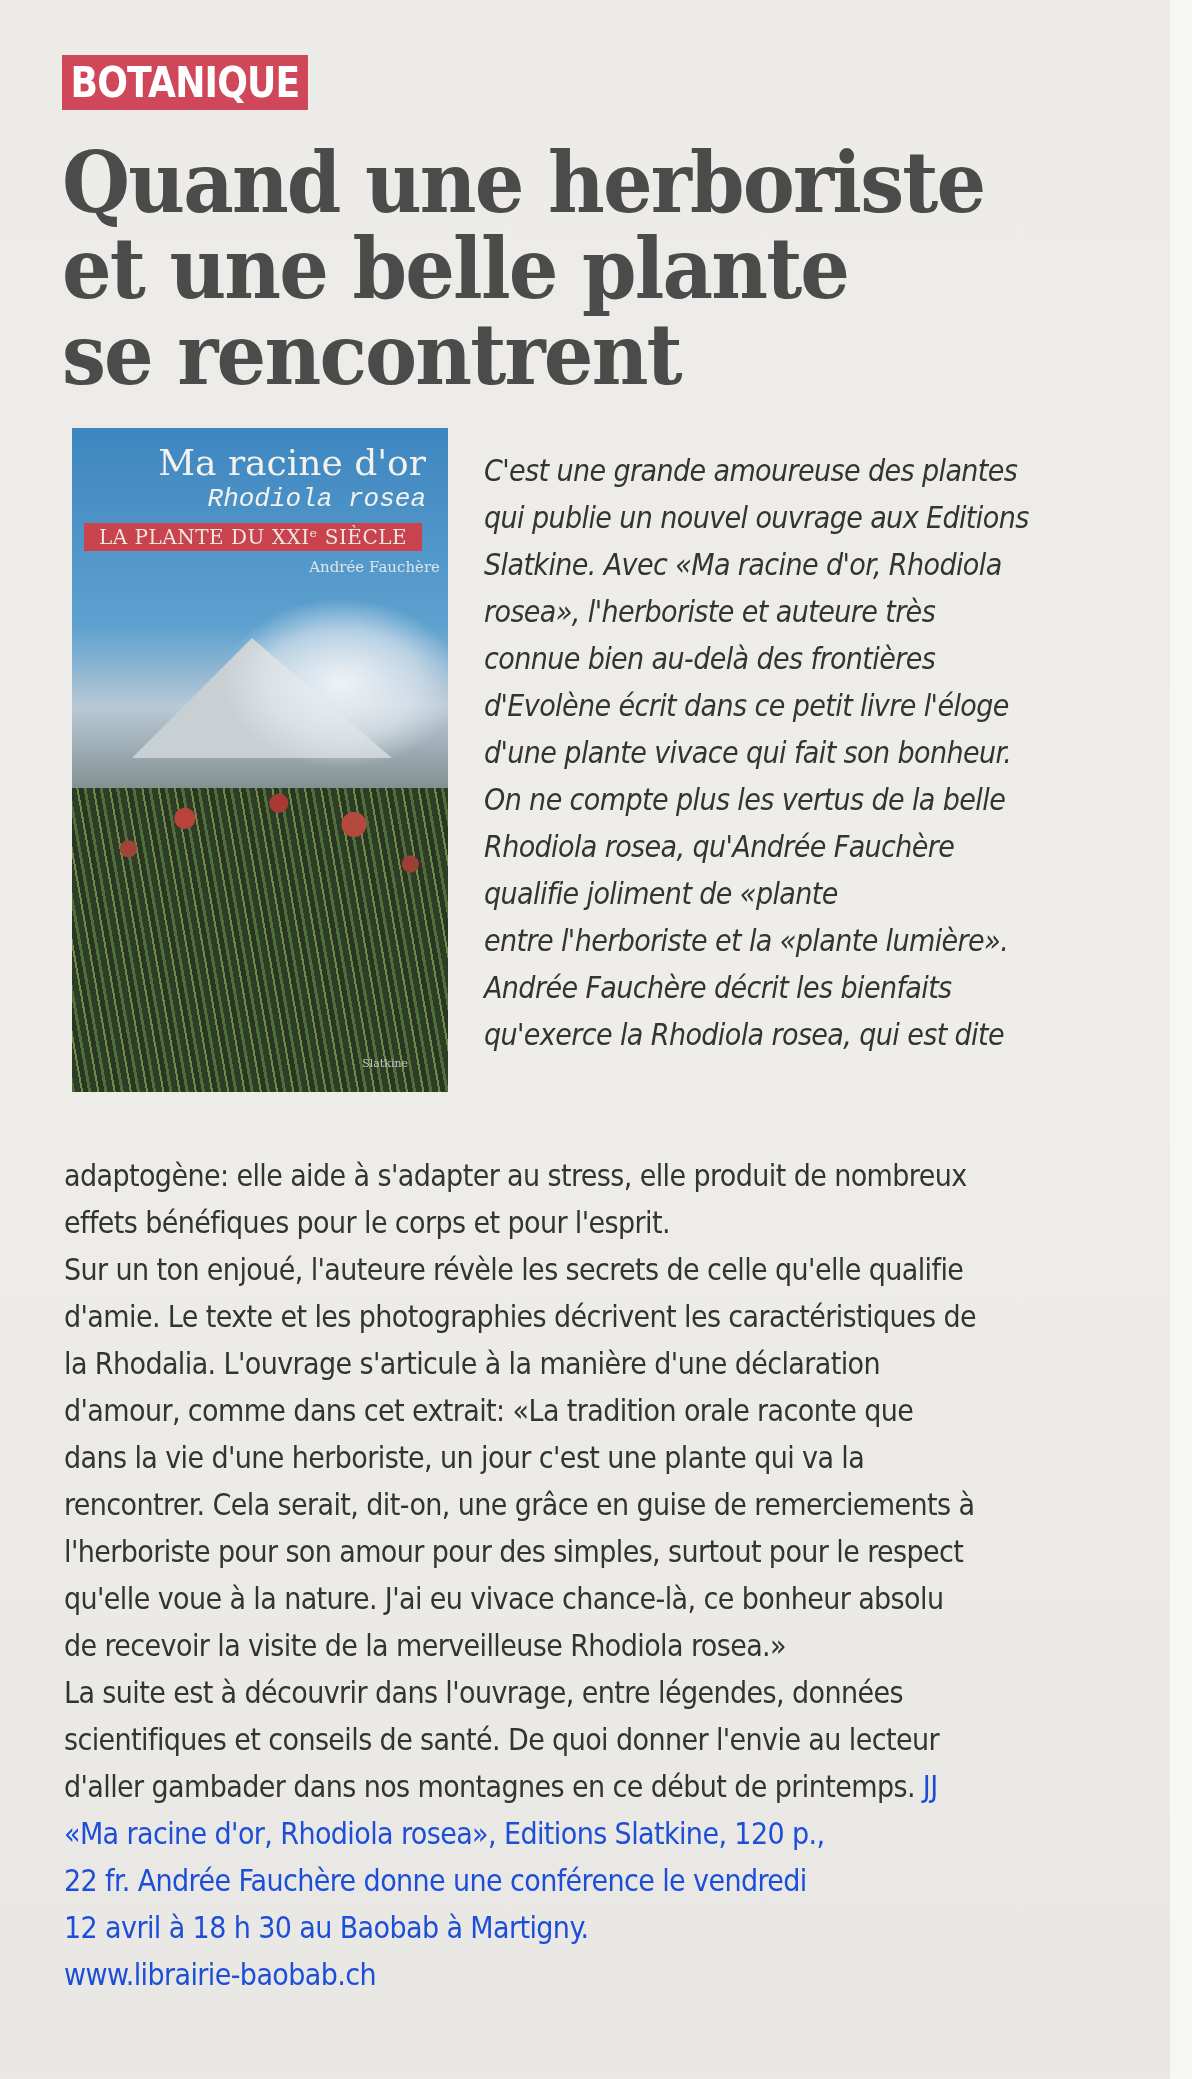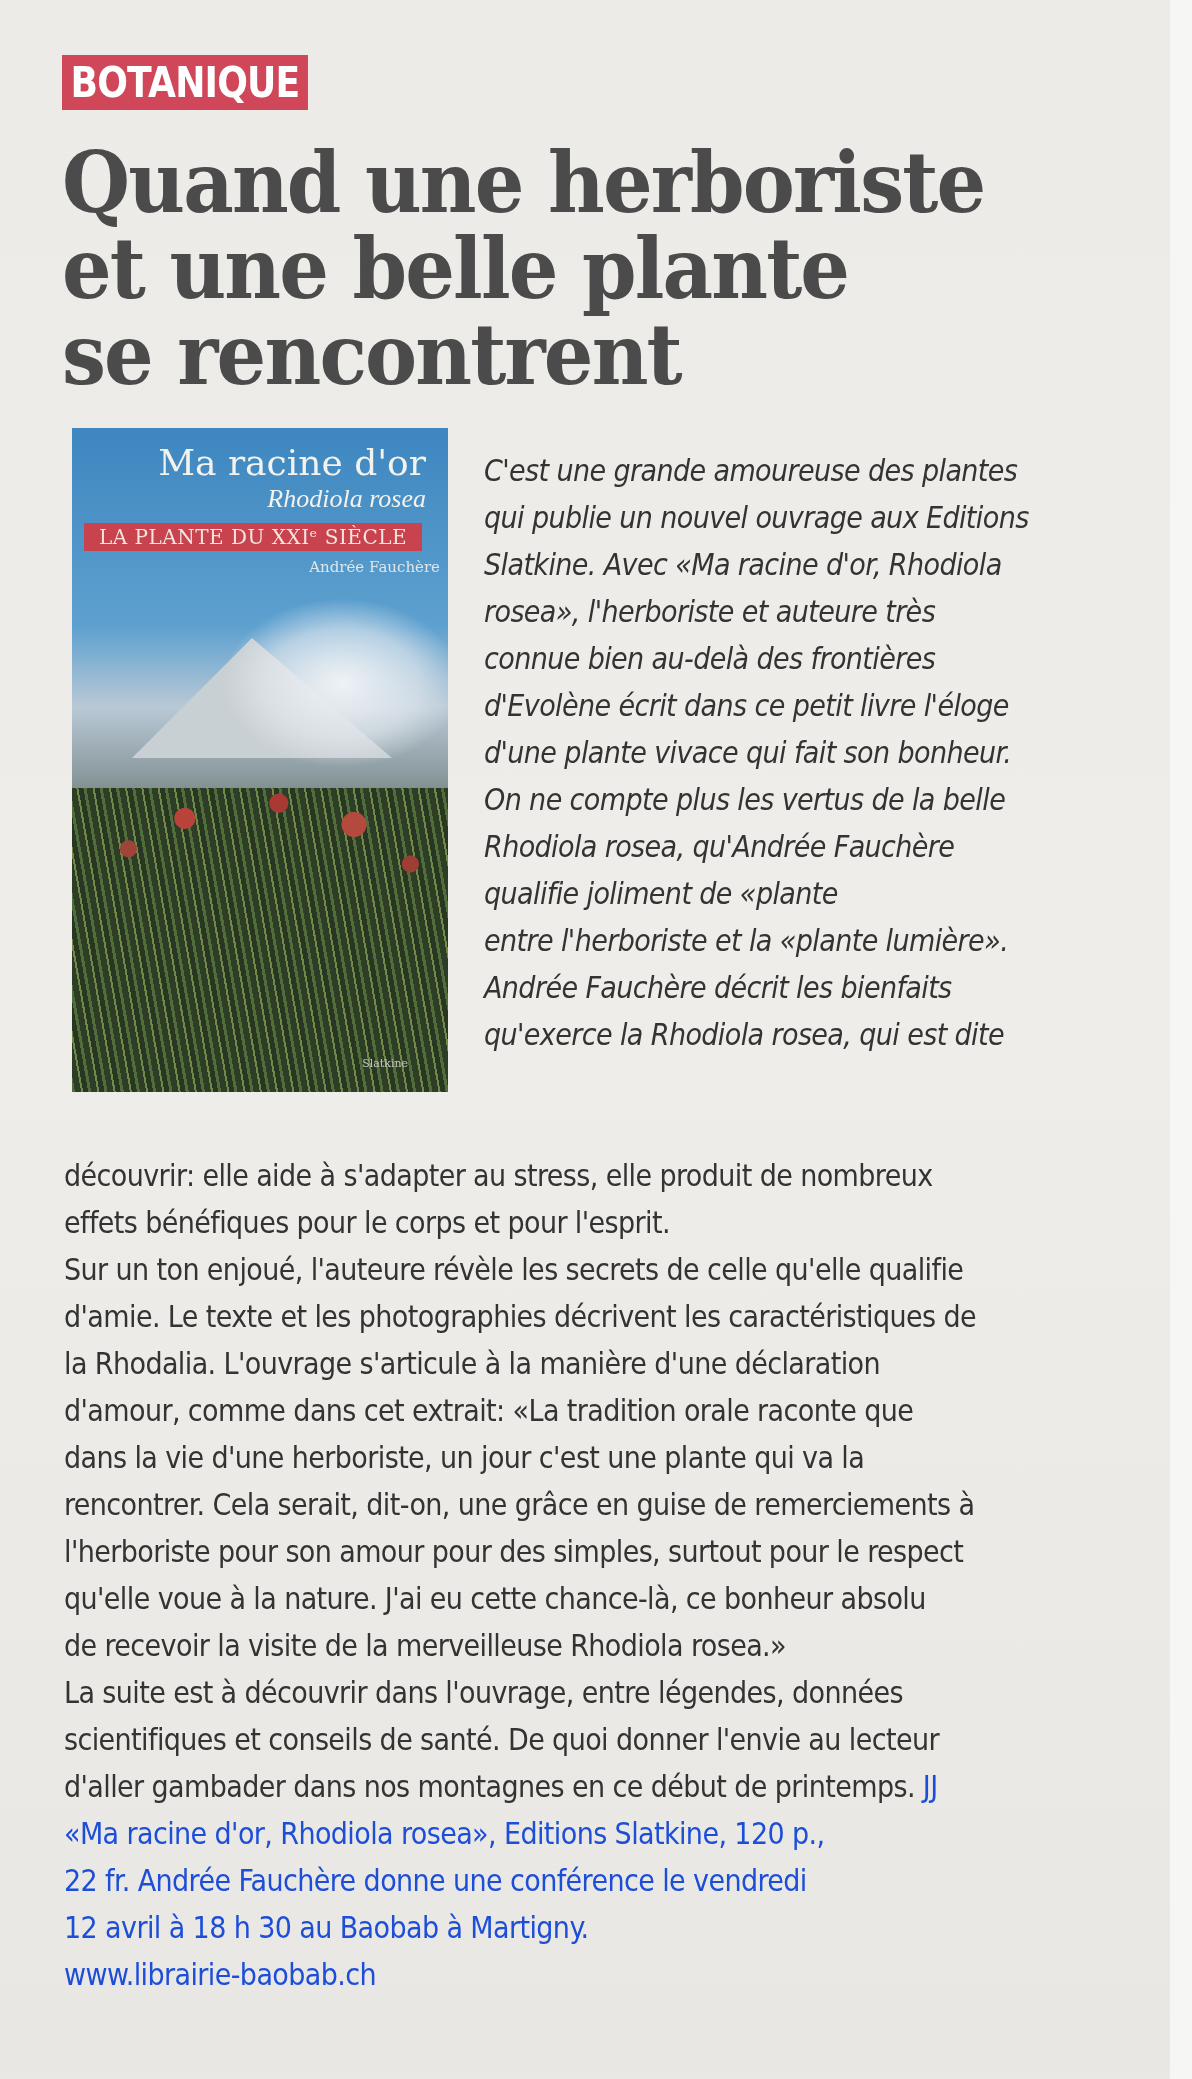--- a/index.html
+++ b/index.html
@@ -23,21 +23,21 @@
          border-left:120px solid transparent;border-right:140px solid transparent;border-bottom:120px solid #c9d0d4;}
   .cover .flowers{position:absolute;left:0;top:360px;width:376px;height:304px;
          background:
           radial-gradient(circle at 30% 10%,#b9423a 0 10px,transparent 11px),
           radial-gradient(circle at 55% 5%,#a83a33 0 9px,transparent 10px),
           radial-gradient(circle at 75% 12%,#b34a3d 0 12px,transparent 13px),
           radial-gradient(circle at 15% 20%,#a0443a 0 8px,transparent 9px),
           radial-gradient(circle at 90% 25%,#9d3f35 0 8px,transparent 9px),
           repeating-linear-gradient(80deg,#4f6e3c 0 3px,#2e3d26 3px 9px,#6d8a48 9px 11px,#293622 11px 16px);}
   .cover .t1{position:absolute;right:22px;top:14px;font-family:"DejaVu Serif",serif;color:#f4f2ec;font-size:36px;}
-  .cover .t2{position:absolute;right:22px;top:56px;font-family:Liberation Serif, serif;font-style:italic;color:#f4f2ec;font-size:26px;}
+  .cover .t2{position:absolute;right:22px;top:56px;font-family:Liberation Mono, monospace;font-style:italic;color:#f4f2ec;font-size:26px;}
   .cover .band{position:absolute;left:12px;top:95px;width:338px;height:28px;background:#c8434e;
          color:#f2e6e0;font-family:"DejaVu Serif",serif;font-size:20px;line-height:28px;text-align:center;letter-spacing:.5px;}
   .cover .t3{position:absolute;right:8px;top:130px;font-family:"DejaVu Serif",serif;color:#dfe6ea;font-size:15px;}
   .cover .pub{position:absolute;right:40px;bottom:22px;font-family:"DejaVu Serif",serif;color:#c6c6c0;font-size:11px;}
   .body{position:absolute;font-size:30px;line-height:47px;color:#333;letter-spacing:-.6px;}
   .body div{white-space:nowrap;}
   .colR{left:484px;top:447px;font-style:italic;}
   .colF{left:64px;top:1152px;}
   .bold{font-weight:normal;color:#1d4ed8;}
 </style>
@@ -76,30 +76,30 @@
   <div>d'une plante vivace qui fait son bonheur.</div>
   <div>On ne compte plus les vertus de la belle</div>
   <div>Rhodiola rosea, qu'Andrée Fauchère</div>
   <div>qualifie joliment de «plante</div>
   <div>entre l'herboriste et la «plante lumière».</div>
   <div>Andrée Fauchère décrit les bienfaits</div>
   <div>qu'exerce la Rhodiola rosea, qui est dite</div>
 </div>
 
 <div class="body colF">
-  <div>découvrir: elle aide à s'adapter au stress, elle produit de nombreux</div>
+  <div>adaptogène: elle aide à s'adapter au stress, elle produit de nombreux</div>
   <div>effets bénéfiques pour le corps et pour l'esprit.</div>
   <div>Sur un ton enjoué, l'auteure révèle les secrets de celle qu'elle qualifie</div>
   <div>d'amie. Le texte et les photographies décrivent les caractéristiques de</div>
   <div>la Rhodalia. L'ouvrage s'articule à la manière d'une déclaration</div>
   <div>d'amour, comme dans cet extrait: «La tradition orale raconte que</div>
   <div>dans la vie d'une herboriste, un jour c'est une plante qui va la</div>
   <div>rencontrer. Cela serait, dit-on, une grâce en guise de remerciements à</div>
   <div>l'herboriste pour son amour pour des simples, surtout pour le respect</div>
-  <div>qu'elle voue à la nature. J'ai eu cette chance-là, ce bonheur absolu</div>
+  <div>qu'elle voue à la nature. J'ai eu vivace chance-là, ce bonheur absolu</div>
   <div>de recevoir la visite de la merveilleuse Rhodiola rosea.»</div>
   <div>La suite est à découvrir dans l'ouvrage, entre légendes, données</div>
   <div>scientifiques et conseils de santé. De quoi donner l'envie au lecteur</div>
   <div><span>d'aller gambader dans nos montagnes en ce début de printemps.</span> <span class="bold">JJ</span></div>
   <div class="bold">«Ma racine d'or, Rhodiola rosea», Editions Slatkine, 120 p.,</div>
   <div class="bold">22 fr. Andrée Fauchère donne une conférence le vendredi</div>
   <div class="bold">12 avril à 18 h 30 au Baobab à Martigny.</div>
   <div class="bold">www.librairie-baobab.ch</div>
 </div>
 

